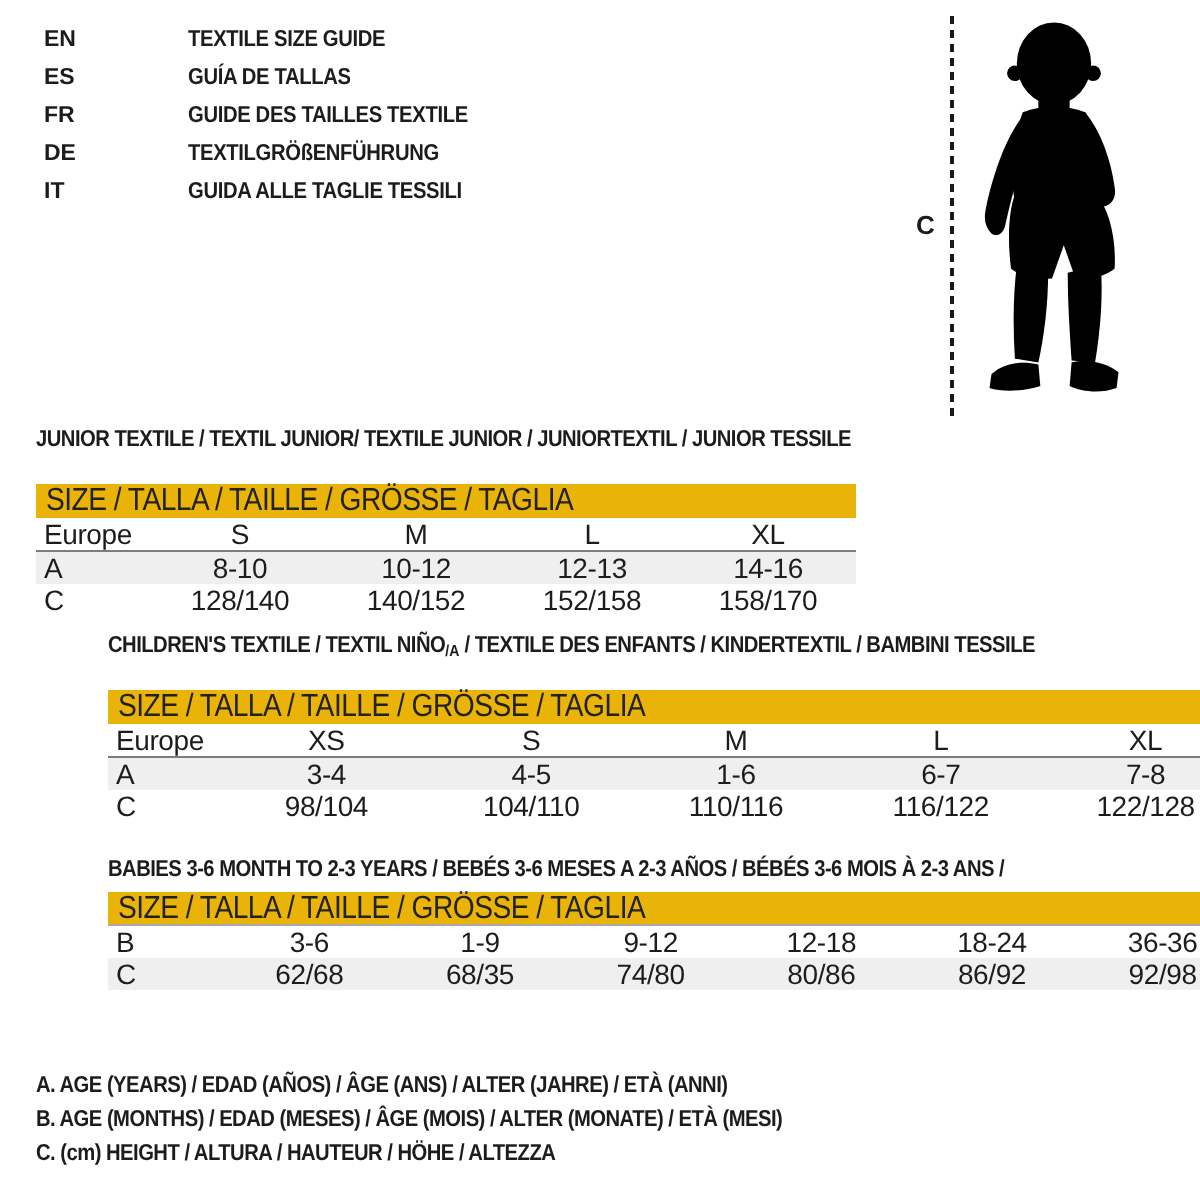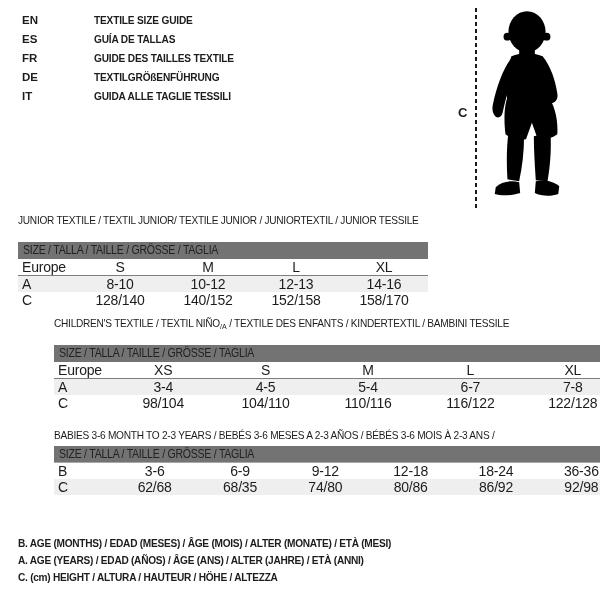--- a/index.html
+++ b/index.html
@@ -23,25 +23,25 @@
   .figure { position:absolute; left:450px; top:6px; width:148px; height:208px; }
   .measure-label { position:absolute; left:8px; top:99px; font-weight:bold; font-size:13px; }
   .measure-line {
     position:absolute; left:25px; top:2px; width:2px; height:202px;
     background:repeating-linear-gradient(to bottom, #1a1a1a 0 4px, transparent 4px 7px);
   }
   .baby-svg { position:absolute; left:34px; top:2px; }
 
   
   .section { position:absolute; left:18px; }
-  .sec-title { font-weight:normal; font-size:11.5px; height:13px; line-height:13px; }
+  .sec-title { font-weight:bold; font-size:11.5px; height:13px; line-height:13px; }
   .sec-title .subscript { font-size:8px; vertical-align:-2px; letter-spacing:0; }
   .size-bar {
-    background:#737373; height:17px; line-height:17px;
-    padding-left:5px; font-size:12px; color:#222;
+    background:#eab308; height:17px; line-height:17px;
+    padding-left:5px; font-size:16px; color:#222;
   }
   .trow { display:grid; align-items:center; font-size:14px; height:16px; }
   .t1 .trow { grid-template-columns:58px repeat(4,1fr); }
   .t2 .trow { grid-template-columns:58px repeat(5,1fr); }
   .t3 .trow { grid-template-columns:58px repeat(6,1fr); }
   .trow .cell { text-align:center; letter-spacing:-0.2px; }
   .trow .cell.label { text-align:left; padding-left:4px; }
   .row-head { border-bottom:1px solid #7d7d7d; height:17px; }
   .row-alt { background:#efefef; }
   .bar-edged { border-bottom:1px solid #a8a8a8; }
@@ -147,21 +147,21 @@
       <div class="cell">XS</div>
       <div class="cell">S</div>
       <div class="cell">M</div>
       <div class="cell">L</div>
       <div class="cell">XL</div>
     </div>
     <div class="trow row-alt">
       <div class="cell label">A</div>
       <div class="cell">3-4</div>
       <div class="cell">4-5</div>
-      <div class="cell">5-4</div>
+      <div class="cell">1-6</div>
       <div class="cell">6-7</div>
       <div class="cell">7-8</div>
     </div>
     <div class="trow">
       <div class="cell label">C</div>
       <div class="cell">98/104</div>
       <div class="cell">104/110</div>
       <div class="cell">110/116</div>
       <div class="cell">116/122</div>
       <div class="cell">122/128</div>
@@ -171,42 +171,42 @@
   <div class="section t3" id="sec-babies">
     <div class="sec-title">
       <span class="cond">BABIES 3-6 MONTH TO 2-3 YEARS / BEBÉS 3-6 MESES A 2-3 AÑOS / BÉBÉS 3-6 MOIS À 2-3 ANS /</span>
     </div>
     <div class="size-bar bar-edged">
       <span class="cond">SIZE / TALLA / TAILLE / GRÖSSE / TAGLIA</span>
     </div>
     <div class="trow">
       <div class="cell label">B</div>
       <div class="cell">3-6</div>
-      <div class="cell">6-9</div>
+      <div class="cell">1-9</div>
       <div class="cell">9-12</div>
       <div class="cell">12-18</div>
       <div class="cell">18-24</div>
       <div class="cell">36-36</div>
     </div>
     <div class="trow row-alt">
       <div class="cell label">C</div>
       <div class="cell">62/68</div>
       <div class="cell">68/35</div>
       <div class="cell">74/80</div>
       <div class="cell">80/86</div>
       <div class="cell">86/92</div>
       <div class="cell">92/98</div>
     </div>
   </div>
 
   <div class="legend">
     <div class="legend-line">
+      <span class="cond">A. AGE (YEARS) / EDAD (AÑOS) / ÂGE (ANS) / ALTER (JAHRE) / ETÀ (ANNI)</span>
+    </div>
+    <div class="legend-line">
       <span class="cond">B. AGE (MONTHS) / EDAD (MESES) / ÂGE (MOIS) / ALTER (MONATE) / ETÀ (MESI)</span>
-    </div>
-    <div class="legend-line">
-      <span class="cond">A. AGE (YEARS) / EDAD (AÑOS) / ÂGE (ANS) / ALTER (JAHRE) / ETÀ (ANNI)</span>
     </div>
     <div class="legend-line">
       <span class="cond">C. (cm) HEIGHT / ALTURA / HAUTEUR / HÖHE / ALTEZZA</span>
     </div>
   </div>
 
 </div>
 
 </body></html>

